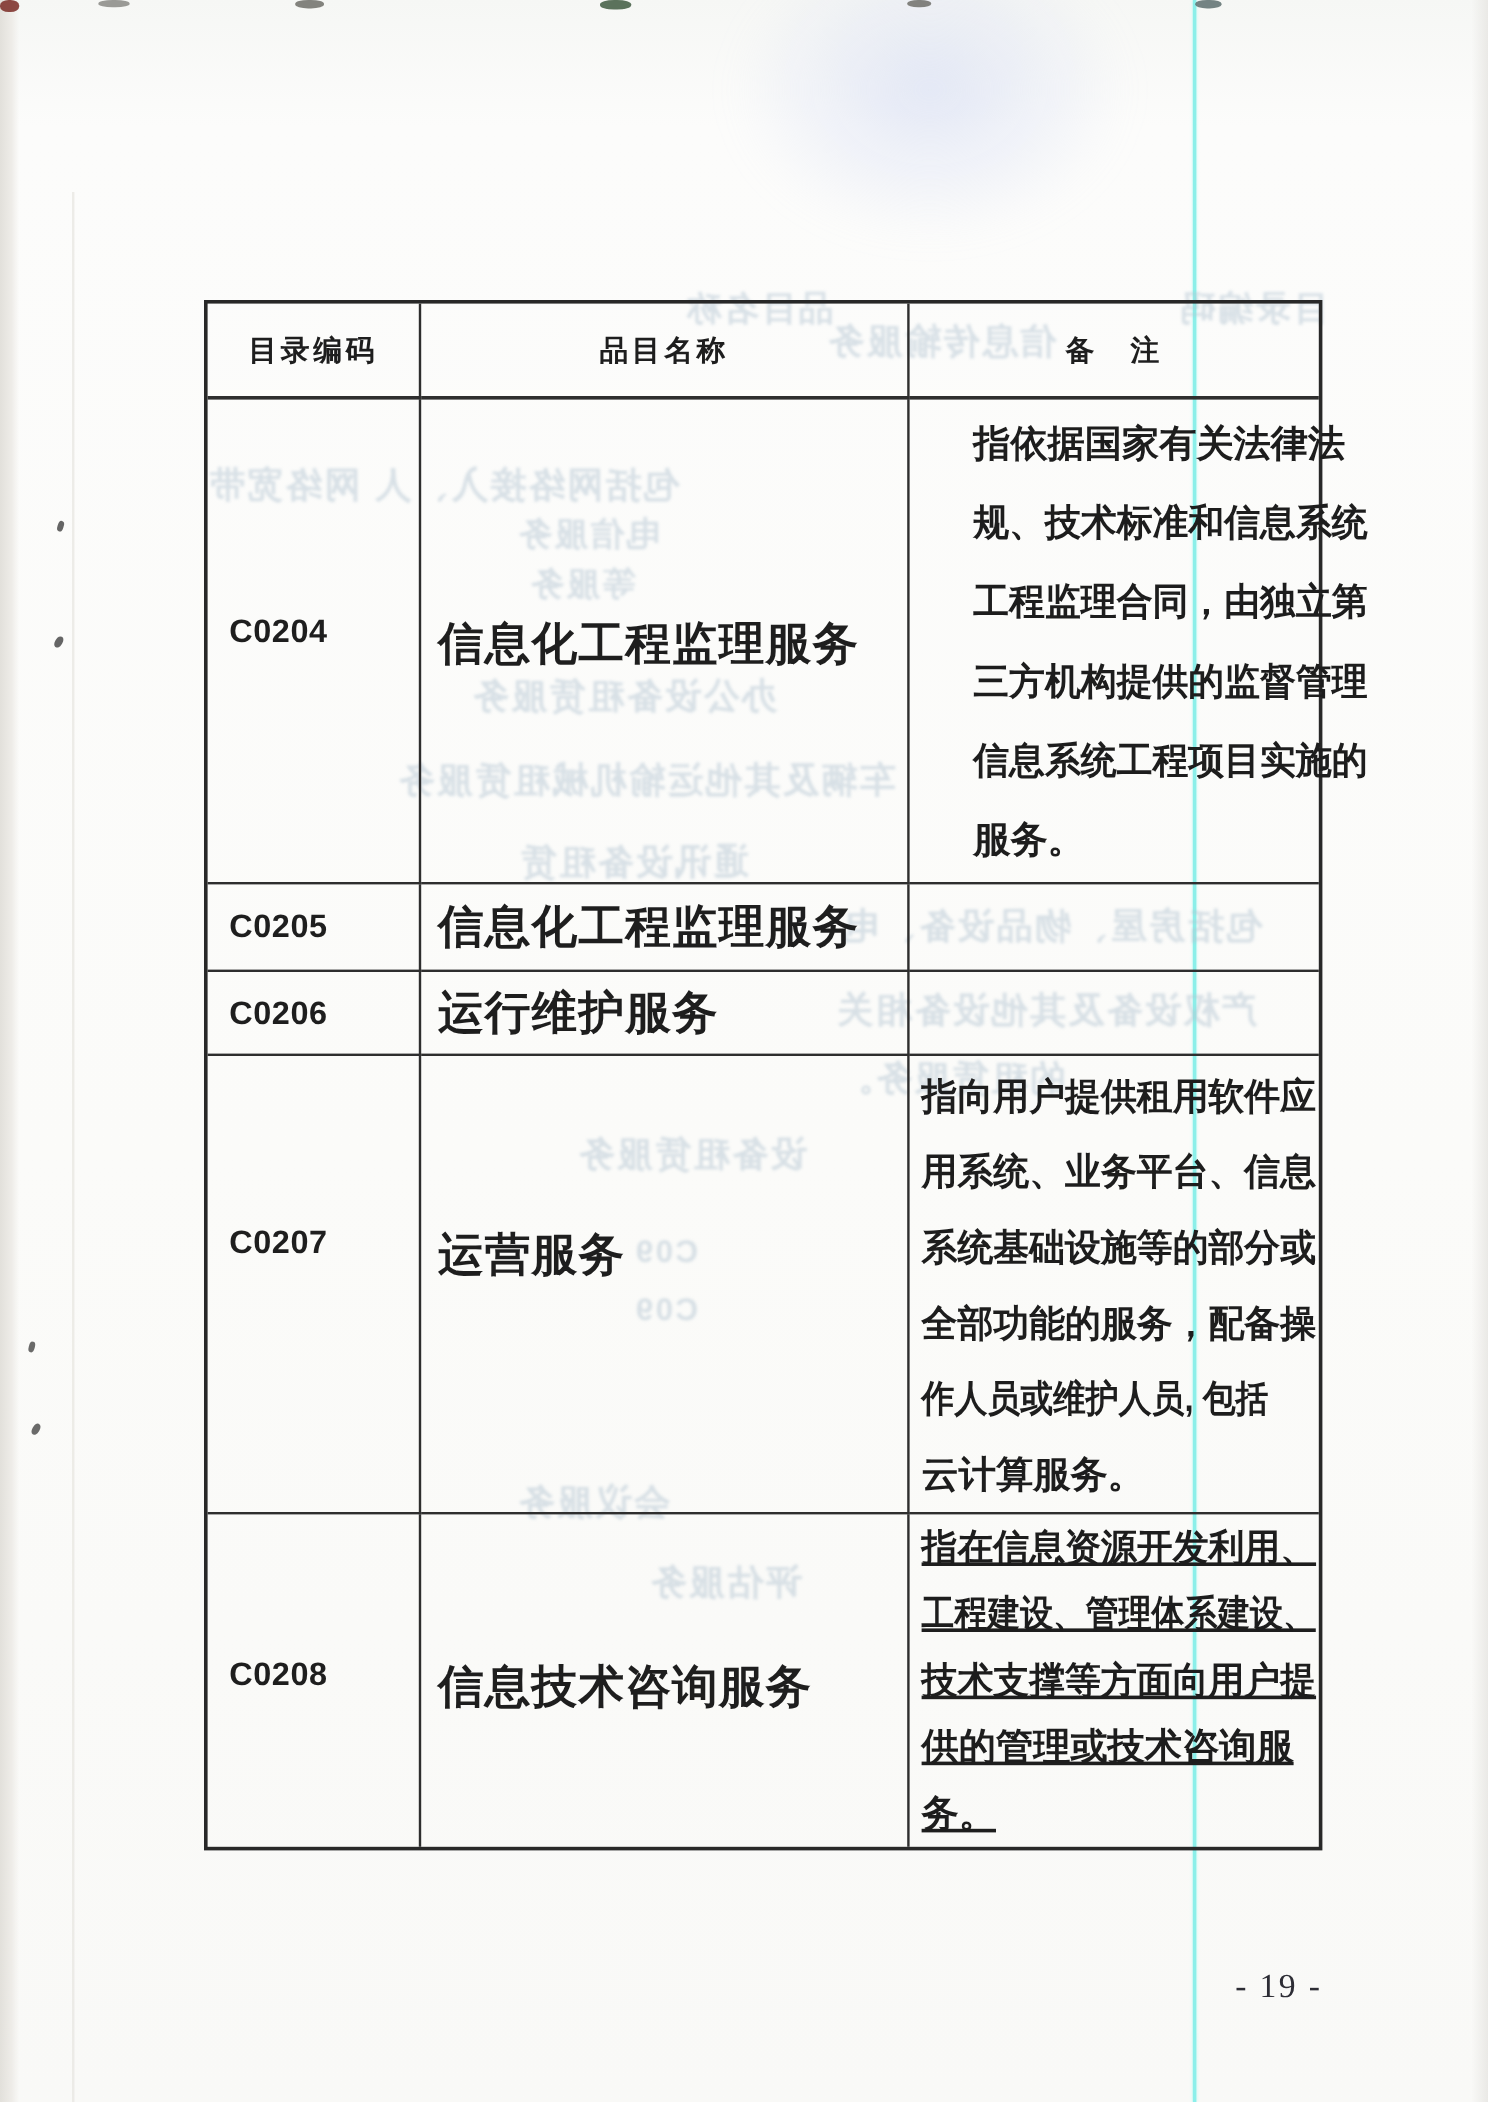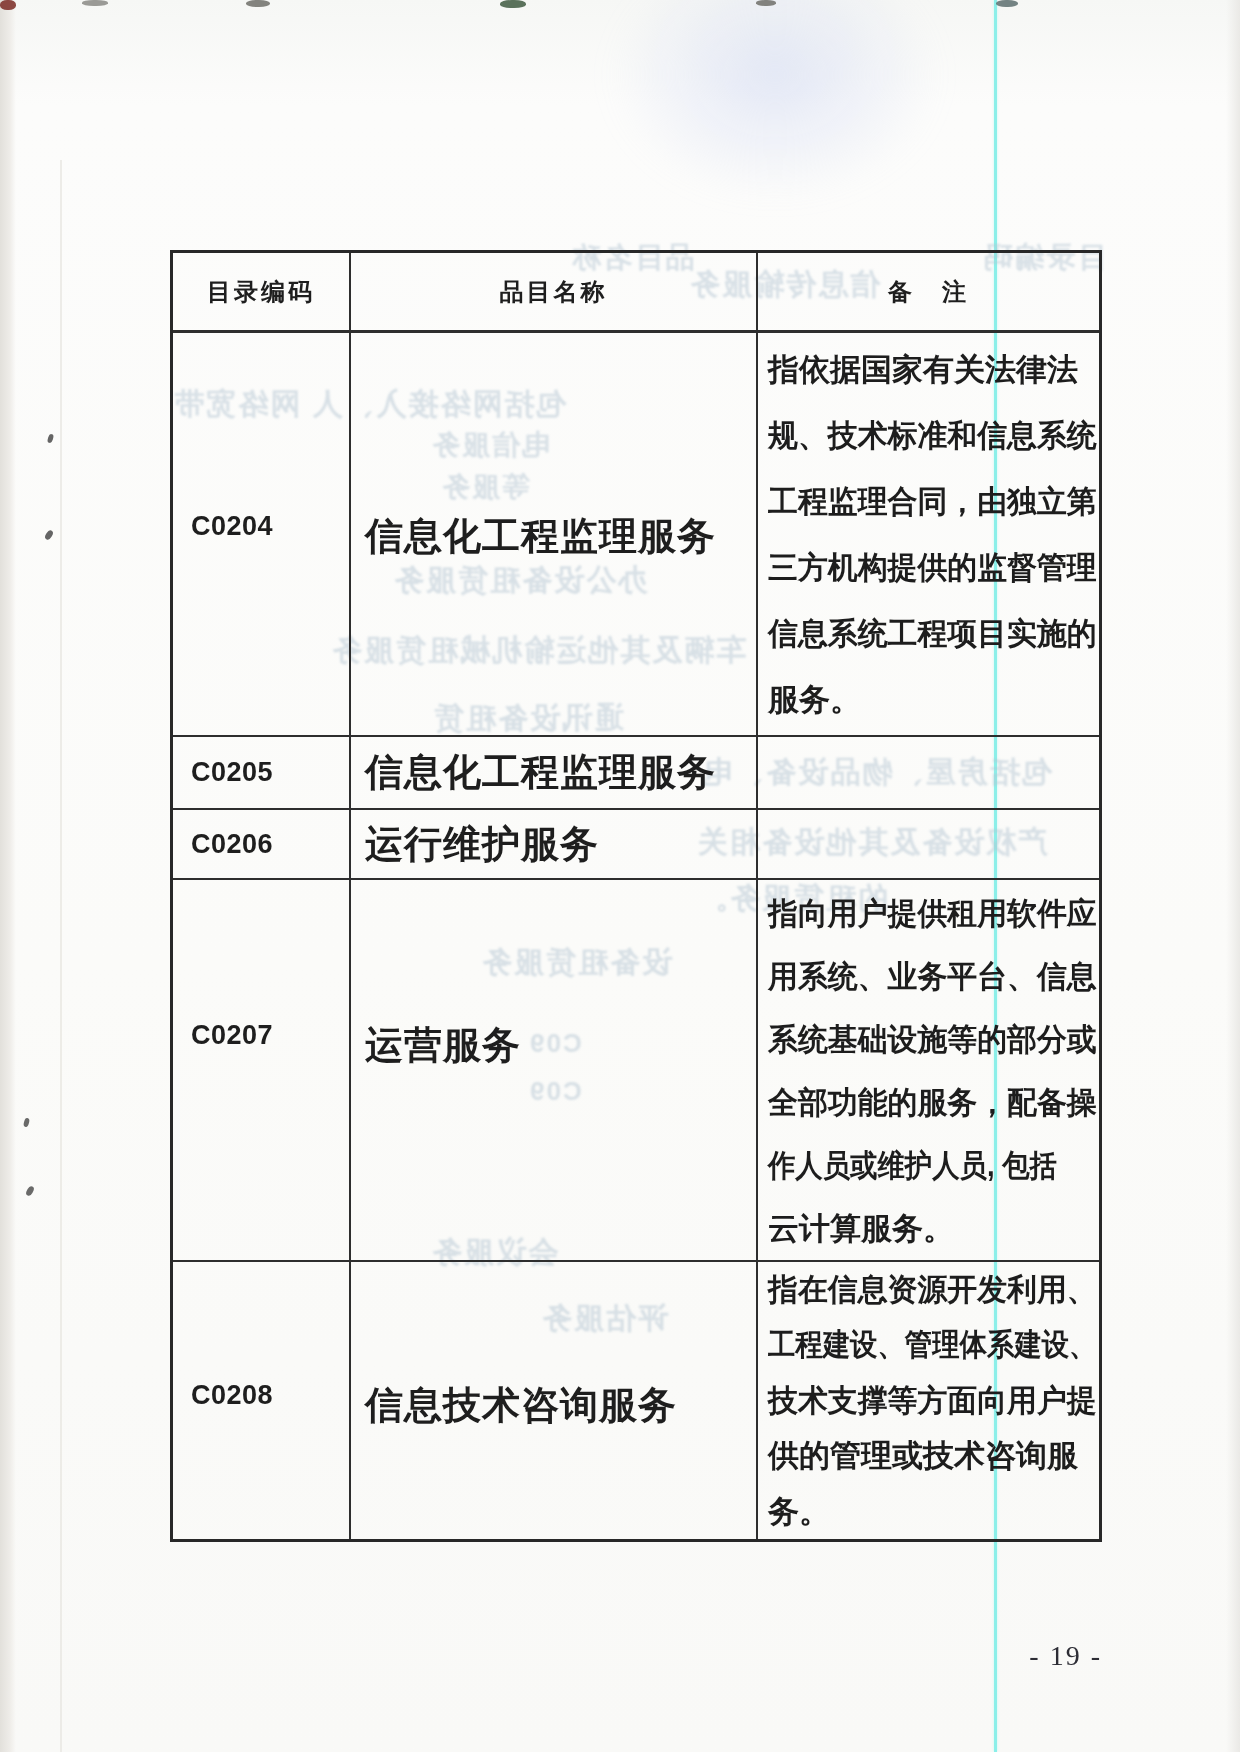--- a/index.html
+++ b/index.html
@@ -39,21 +39,21 @@
   .name-cell{padding-left:14px;font-size:38px;font-weight:700;letter-spacing:1px;white-space:nowrap;}
   .v-center{display:flex;align-items:center;text-align:center;}
   .pt-204{padding-top:178px;}
   .pt-207{padding-top:140px;}
   .pt-208{padding-top:118px;}
   .remark-cell{padding:0 8px 0 10px;overflow:visible;}
   .remark-lines{display:block;}
   .lh66 .remark-line{line-height:66px;}
   .lh63 .remark-line{line-height:63px;}
   .lh56 .remark-line{line-height:55.4px;}
-  .lh66{padding-top:4px;} .lh63{padding-top:2px;} .lh56{padding-top:0;}
+  .lh66{padding-top:4px;margin-left:43px;} .lh63{padding-top:2px;} .lh56{padding-top:0;text-decoration:underline;}
   .remark-line{display:block;font-size:31px;font-weight:700;letter-spacing:0;
     white-space:nowrap;transform-origin:left center;color:#1d1d1d;}
   .page-number{position:absolute;top:1640px;left:1000px;width:102px;text-align:right;
     font-family:"Liberation Serif",serif;font-size:28px;color:#2d2d35;letter-spacing:2px;white-space:nowrap;}
 </style>
 </head>
 <body>
 
 <div class="page">
 

